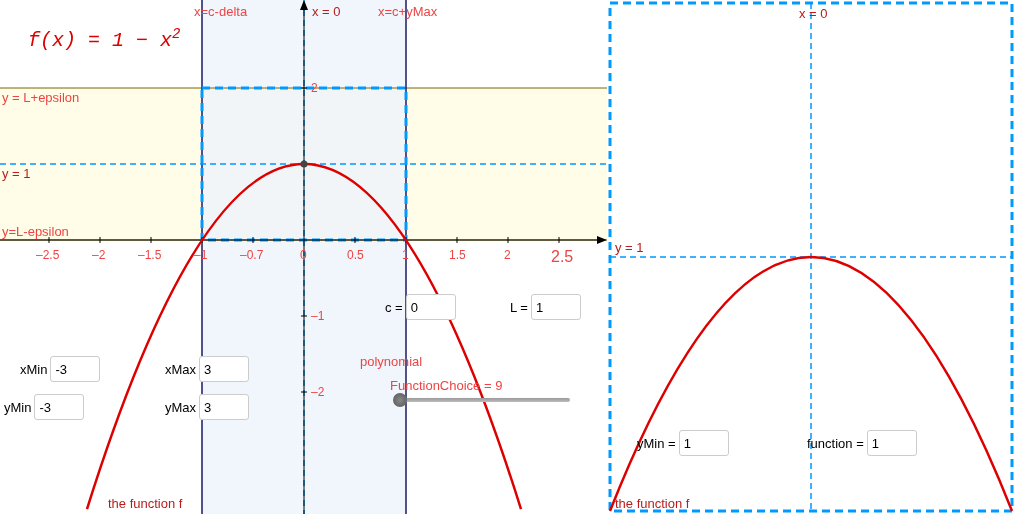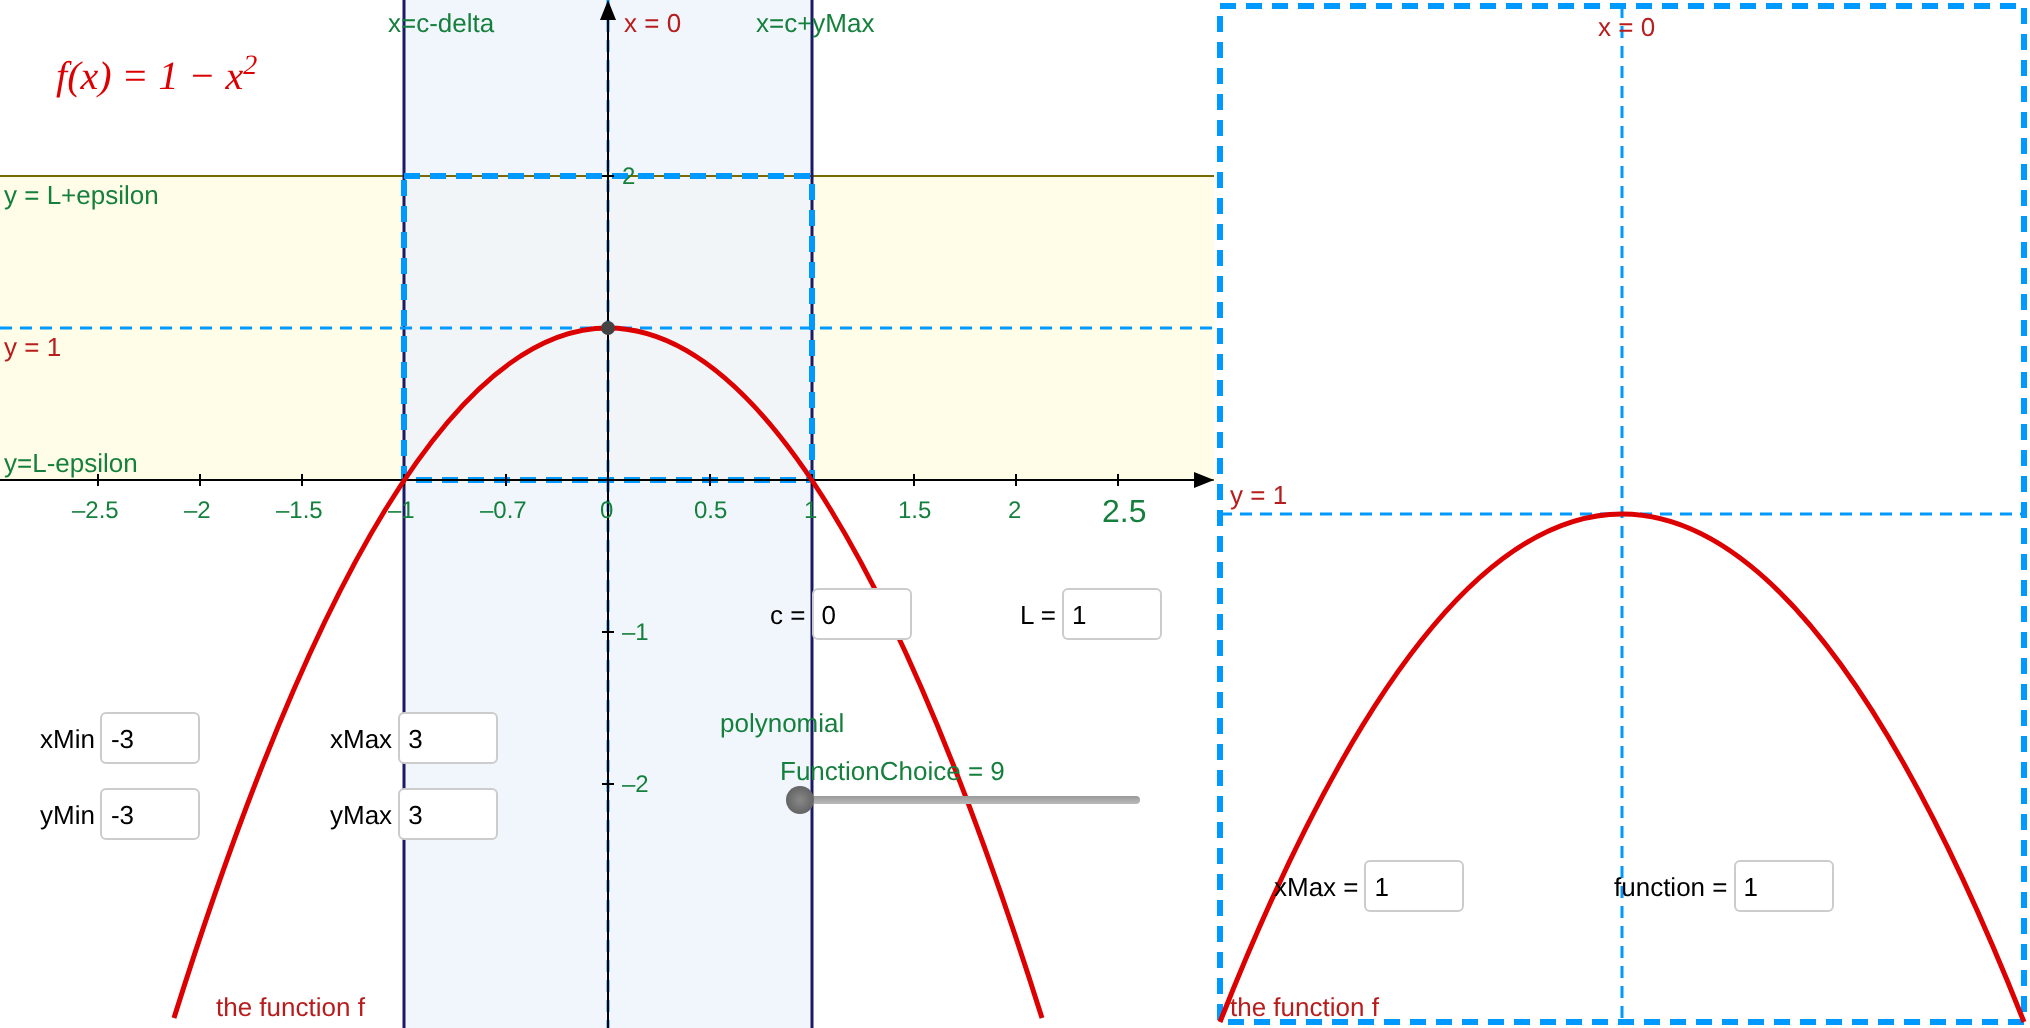--- a/index.html
+++ b/index.html
@@ -1,21 +1,21 @@
 <!DOCTYPE html>
 <html><head>
 <meta charset="utf-8">
 <style>
 html,body{margin:0;padding:0;width:1015px;height:514px;font-family:Arial,sans-serif;font-size:13px;overflow:hidden;background:#fff;position:relative}
 .panel{position:absolute;top:0;height:514px}
 .left{left:0;width:607px}
 .right{left:607px;width:408px}
 svg{position:absolute;top:0;left:0}
-.label{position:absolute;font-size:13px;color:#15803d}
-.formula{position:absolute;color:#d00;font-family:Liberation Serif, serif;font-style:italic;font-size:20px}
+.label{position:absolute;font-size:13px;color:#ef4444}
+.formula{position:absolute;color:#d00;font-family:Liberation Mono, monospace;font-style:italic;font-size:20px}
 .blue{color:#b91c1c}
 .red{color:#b91c1c}
 .ctrl{position:absolute;display:flex;align-items:center;gap:3px;font-size:13px}
 .ctrl input{width:40px;height:20px;border:1px solid #ccc;border-radius:3px;padding:2px 4px;font-size:13px}
 .slider-track{width:170px;height:4px;background:linear-gradient(#999,#bbb);border-radius:2px;position:relative}
 .slider-thumb{position:absolute;width:14px;height:14px;background:radial-gradient(#888,#555);border-radius:50%;top:-5px;left:-7px}
 </style>
 </head>
 <body>
 
@@ -105,21 +105,21 @@
   <input value="1" style="">
 </div>
 <div class="ctrl" style="left:20px;top:356px">
   <span>xMin</span>
   <input value="-3" style="">
 </div>
 <div class="ctrl" style="left:165px;top:356px">
   <span>xMax</span>
   <input value="3" style="">
 </div>
-<div class="ctrl" style="left:20px;top:394px">
+<div class="ctrl" style="left:4px;top:394px">
   <span>yMin</span>
   <input value="-3" style="">
 </div>
 <div class="ctrl" style="left:165px;top:394px">
   <span>yMax</span>
   <input value="3" style="">
 </div>
 <div class="label" style="left:360px;top:354px">polynomial</div>
 <div class="label" style="left:390px;top:378px">FunctionChoice = 9</div>
 <div class="ctrl" style="left:400px;top:398px">
@@ -137,20 +137,20 @@
   <line x1="204" y1="3" x2="204" y2="511" stroke="#0099ff" stroke-width="1.5" stroke-dasharray="6 4"></line>
   <line x1="3" y1="257" x2="405" y2="257" stroke="#0099ff" stroke-width="1.5" stroke-dasharray="6 4"></line>
 
   <path d="M 3,511 Q 204,3 405,511" fill="none" stroke="#d00" stroke-width="2.5"></path>
 </svg>
 <div class="label blue" style="left:192px;top:6px">x = 0</div>
 <div class="label blue" style="left:8px;top:240px">y = 1</div>
 <div class="label red" style="left:8px;top:496px;font-size:13px">the function f</div>
 
 <div class="ctrl" style="left:30px;top:430px">
-  <span>xMax =</span>
+  <span>yMin =</span>
   <input value="1" style="">
 </div>
 <div class="ctrl" style="left:200px;top:430px">
   <span>function =</span>
   <input value="1" style="">
 </div>
 </div>
 
 </body></html>

